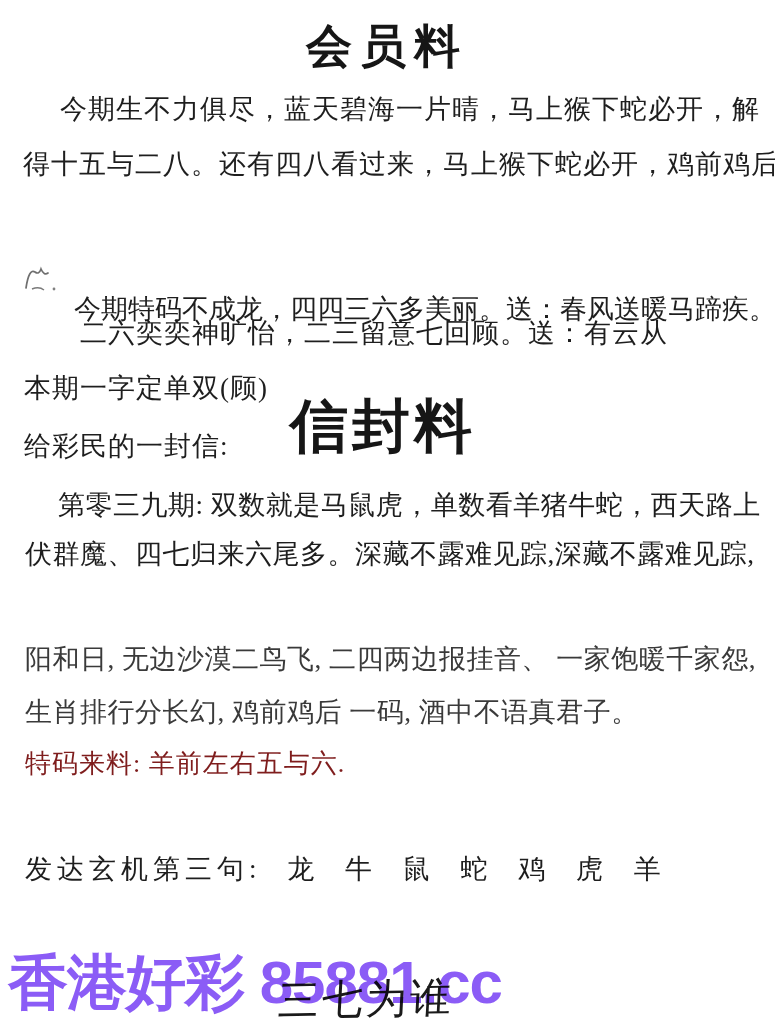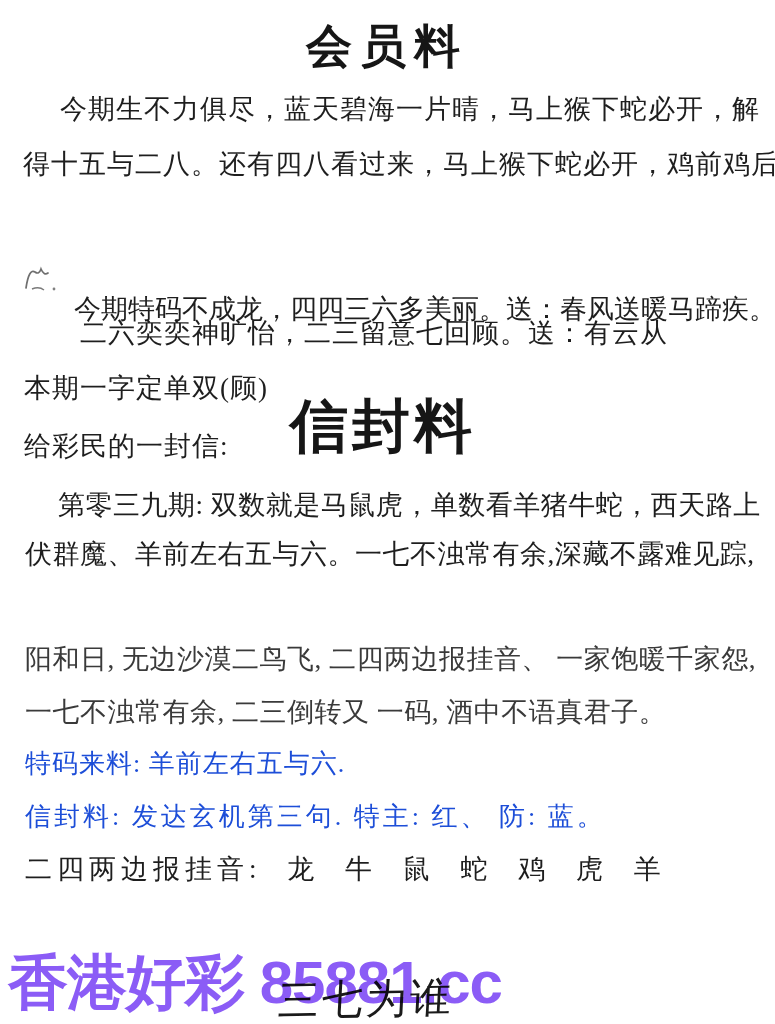--- a/index.html
+++ b/index.html
@@ -20,21 +20,21 @@
   }
   .section-title{
     position:absolute;
     white-space:nowrap;
     color:#161616;
     font-weight:bold;
     line-height:1;
   }
   .t-member{left:306px;top:24px;font-size:46px;letter-spacing:8px;}
   .t-envelope{left:290px;top:398px;font-size:58px;letter-spacing:4px;}
-  .faint{color:#1d4ed8;}
+  .faint{color:#7f1d1d;}
   .semi-faint{color:#3a3a3a;}
   .zodiac-spaced{word-spacing:14px;letter-spacing:5px;}
   .issue-line{letter-spacing:0.5px;}
   .smudge{position:absolute;left:20px;top:262px;}
   .watermark{
     position:absolute;
     left:8px;top:950px;
     font-family:"Liberation Sans","DejaVu Sans",sans-serif;
     font-weight:bold;
     font-size:60px;
@@ -74,24 +74,23 @@
 
   <div class="line" style="left:74px;top:264px;letter-spacing:0;margin-top:32px;">今期特码不成龙，四四三六多美丽。送：春风送暖马蹄疾。</div>
   <div class="line" style="left:80px;top:320px;">二六奕奕神旷怡，二三留意七回顾。送：有云从</div>
   <div class="line" style="left:24px;top:375px;">本期一字定单双(顾)</div>
 
   <div class="section-title t-envelope">信封料</div>
 
   <div class="line" style="left:24px;top:433px;">给彩民的一封信:</div>
 
   <div class="line issue-line" style="left:58px;top:492px;">第零三九期:  双数就是马鼠虎，单数看羊猪牛蛇，西天路上</div>
-  <div class="line issue-line" style="left:25px;top:541px;">伏群魔、羊前左右五与六。一七不浊常有余,深藏不露难见踪,</div>
+  <div class="line issue-line" style="left:25px;top:541px;">伏群魔、四七归来六尾多。深藏不露难见踪,深藏不露难见踪,</div>
   <div class="line issue-line semi-faint" style="left:25px;top:646px;">阳和日, 无边沙漠二鸟飞, 二四两边报挂音、 一家饱暖千家怨,</div>
-  <div class="line issue-line semi-faint" style="left:25px;top:699px;">一七不浊常有余, 二三倒转又 一码, 酒中不语真君子。</div>
+  <div class="line issue-line semi-faint" style="left:25px;top:699px;">生肖排行分长幻, 鸡前鸡后 一码, 酒中不语真君子。</div>
 
   <div class="line faint" style="left:25px;top:751px;font-size:26px;">特码来料: 羊前左右五与六.</div>
-  <div class="line faint" style="left:25px;top:804px;font-size:26px;letter-spacing:3px;">信封料: 发达玄机第三句. 特主: 红、 防: 蓝。</div>
-  <div class="line zodiac-spaced" style="left:25px;top:856px;">二四两边报挂音: 龙 牛 鼠 蛇 鸡 虎 羊</div>
+  <div class="line zodiac-spaced" style="left:25px;top:856px;">发达玄机第三句: 龙 牛 鼠 蛇 鸡 虎 羊</div>
 
   <div class="watermark">香港好彩 85881.cc</div>
   <div class="handwriting">三七为谁</div>
 
 </div>
 
 </body></html>

